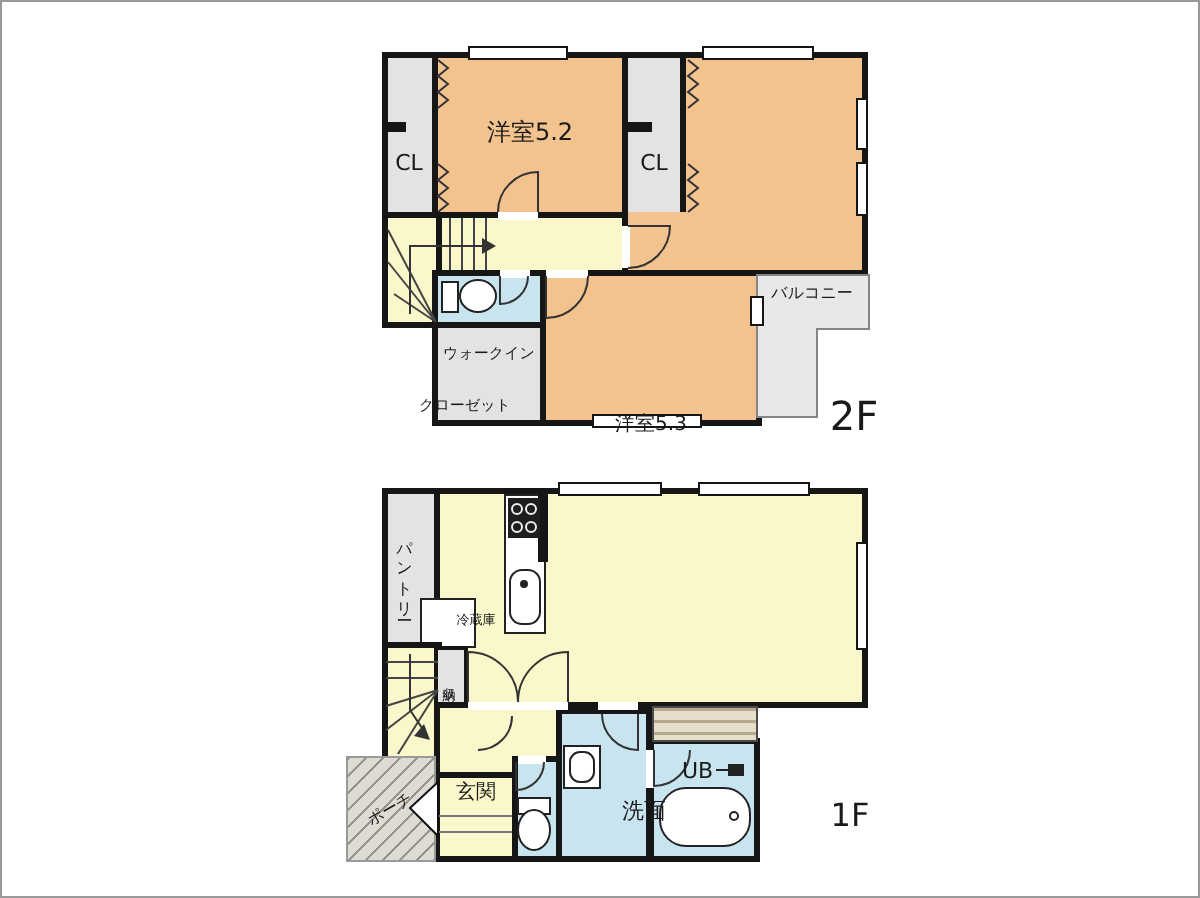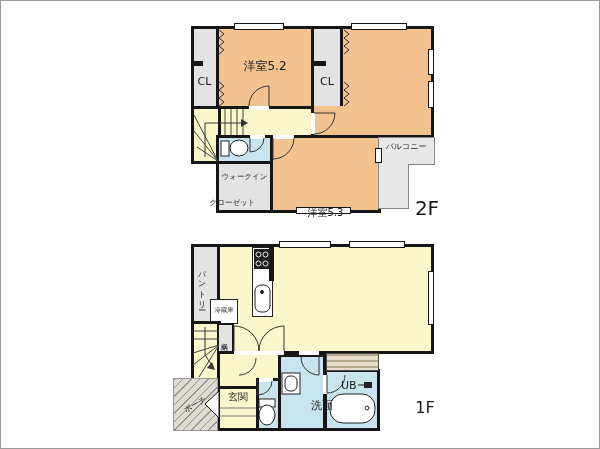--- a/index.html
+++ b/index.html
@@ -152,20 +152,20 @@
   <div class="lbl" style="left:215px;top:59px;width:98px;font-size:12px;">洋室5.2</div>
   <div class="lbl" style="left:269px;top:164px;width:111px;font-size:10px;margin-top:42px;">洋室5.3</div>
   <div class="lbl" style="left:189px;top:75px;width:29px;font-size:11px;">CL</div>
   <div class="lbl" style="left:310px;top:75px;width:32px;font-size:11px;">CL</div>
   <div class="lbl" style="left:214px;top:172px;width:59px;font-size:7.5px;">ウォークイン</div>
   <div class="lbl" style="left:202px;top:182px;width:59px;font-size:7.5px;margin-top:16px;">クローゼット</div>
   <div class="lbl" style="left:378px;top:141px;width:54px;font-size:8px;">バルコニー</div>
   <div class="lbl" style="left:408px;top:196px;width:36px;font-size:20px;">2F</div>
 
   <div class="lbl vert" style="left:196px;top:248px;height:74px;font-size:8px;">パントリー</div>
-  <div class="lbl" style="left:209px;top:306px;width:28px;font-size:6.5px;">冷蔵庫</div>
+  <div class="lbl" style="left:209px;top:306px;width:28px;font-size:6.5px;padding-left:14px;">冷蔵庫</div>
   <div class="lbl vert" style="left:219px;top:327px;height:22px;font-size:6.5px;">収納</div>
   <div class="lbl" style="left:216px;top:390px;width:42px;font-size:10px;">玄関</div>
   <div class="lbl" style="left:174px;top:399px;width:40px;font-size:8px;transform:rotate(-30deg);">ポーチ</div>
   <div class="lbl" style="left:277px;top:399px;width:48px;font-size:11px;margin-left:20px;">洗面</div>
   <div class="lbl" style="left:340px;top:379px;width:24px;font-size:11px;text-align:left;">UB</div>
   <div class="lbl" style="left:406px;top:398px;width:36px;font-size:16px;">1F</div>
 </div>
 
 </body></html>

